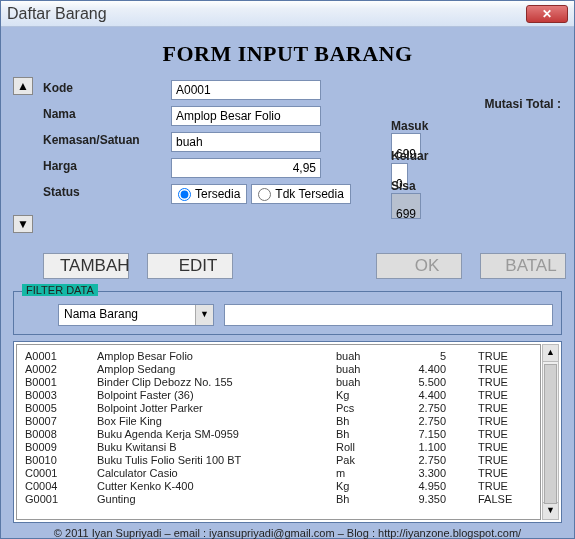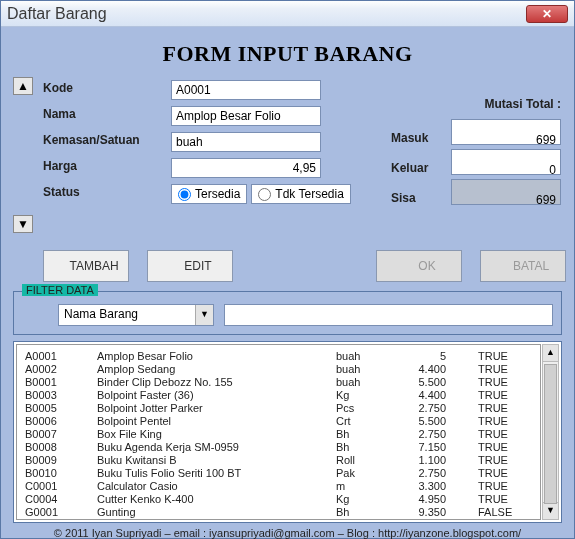--- a/index.html
+++ b/index.html
@@ -19,26 +19,26 @@
   .inputs-col { position: absolute; left: 162px; top: 0; width: 180px; }
   .inputs-col .fld { height: 26px; display: flex; align-items: center; }
   .inputs-col input[type=text] { width: 150px; height: 20px; border: 1px solid #7a8fb3; padding: 1px 4px; background: #fff; font-size: 12px; }
   .inputs-col .wide { width: 170px; }
   .inputs-col .num { text-align: right; width: 150px; }
   .status-row { display: flex; align-items: center; gap: 4px; }
   .rframe { background: #fff; border: 1px solid #7a8fb3; padding: 2px 6px; display: inline-flex; align-items: center; gap: 4px; height: 20px; }
   .rframe input { margin: 0; }
   .right-col { position: absolute; left: 382px; top: 16px; width: 170px; }
   .right-col .mt { font-weight: bold; text-align: right; height: 26px; line-height: 22px; color: #222; }
-  .mrow { display: flex; height: 26px; align-items: flex-end; }
+  .mrow { display: flex; height: 26px; align-items: flex-start; flex-direction: column; }
   .mrow .mlbl { width: 60px; font-weight: bold; color: #222; }
   .mrow .mval { flex: 1; height: 20px; border: 1px solid #7a8fb3; background: #fff; text-align: right; padding: 12px 4px; line-height: 16px; }
   .mrow .mval.ro { background: #b7c0cf; }
   .btnrow { display: flex; gap: 18px; padding-left: 34px; margin-bottom: 10px; height: 30px; align-items: center; }
-  .btn { width: 86px; height: 32px; background: #efefef; border: 1px solid #8a98b0; color: #333; font-size: 12px; cursor: pointer; text-align: center; padding-left: 16px; }
+  .btn { width: 86px; height: 26px; background: #efefef; border: 1px solid #8a98b0; color: #333; font-size: 17px; cursor: pointer; text-align: center; padding-left: 16px; }
   .btn.disabled { color: #9a9a9a; background: #ddd; }
   .btnrow .spacer { flex: 1; }
   .filter-frame { border: 1px solid #5a78a6; padding: 4px 8px 8px 8px; margin: 0 4px 6px 4px; position: relative; background: #a9bce0; }
   .filter-frame .legend { position: absolute; top: -8px; left: 8px; background: #14b8a6; padding: 0 4px; font-size: 11px; color: #222; }
   .filter-row { display: flex; gap: 10px; margin-top: 8px; padding-left: 36px; }
   .combo { width: 156px; height: 22px; display: flex; border: 1px solid #7a8fb3; background: #fff; }
   .combo span { flex: 1; padding: 2px 5px; }
   .combo .arrow { width: 18px; background: #e4e4e4; border-left: 1px solid #aaa; text-align: center; cursor: pointer; line-height: 18px; font-size: 9px; }
   .filter-row input { flex: 1; height: 22px; border: 1px solid #7a8fb3; padding: 2px 5px; }
   .listwrap { margin: 0 4px 4px 4px; border: 1px solid #5a78a6; background: #fff; height: 182px; position: relative; overflow: hidden; }
@@ -186,27 +186,20 @@
                 <td>TRUE</td>
               </tr>
               <tr>
                 <td>B0005</td>
                 <td>Bolpoint Jotter Parker</td>
                 <td>Pcs</td>
                 <td class="num">2.750</td>
                 <td>TRUE</td>
               </tr>
               <tr>
-                <td>B0006</td>
-                <td>Bolpoint Pentel</td>
-                <td>Crt</td>
-                <td class="num">5.500</td>
-                <td>TRUE</td>
-              </tr>
-              <tr>
                 <td>B0007</td>
                 <td>Box File King</td>
                 <td>Bh</td>
                 <td class="num">2.750</td>
                 <td>TRUE</td>
               </tr>
               <tr>
                 <td>B0008</td>
                 <td>Buku Agenda Kerja SM-0959</td>
                 <td>Bh</td>

